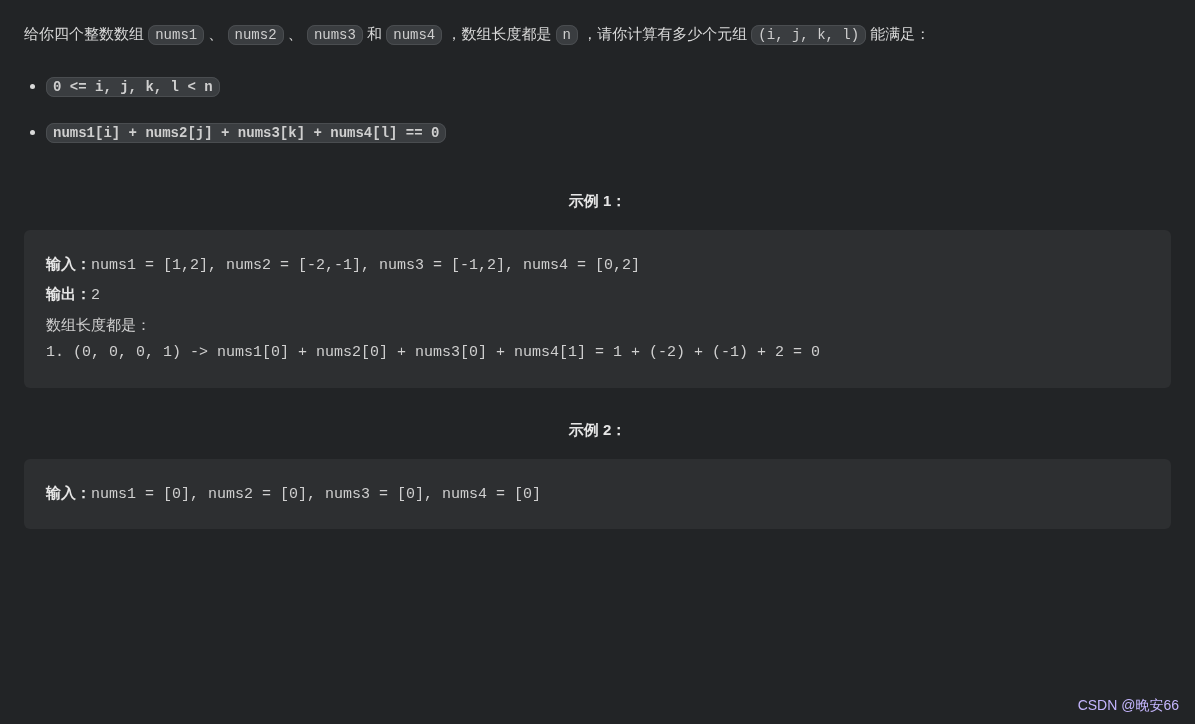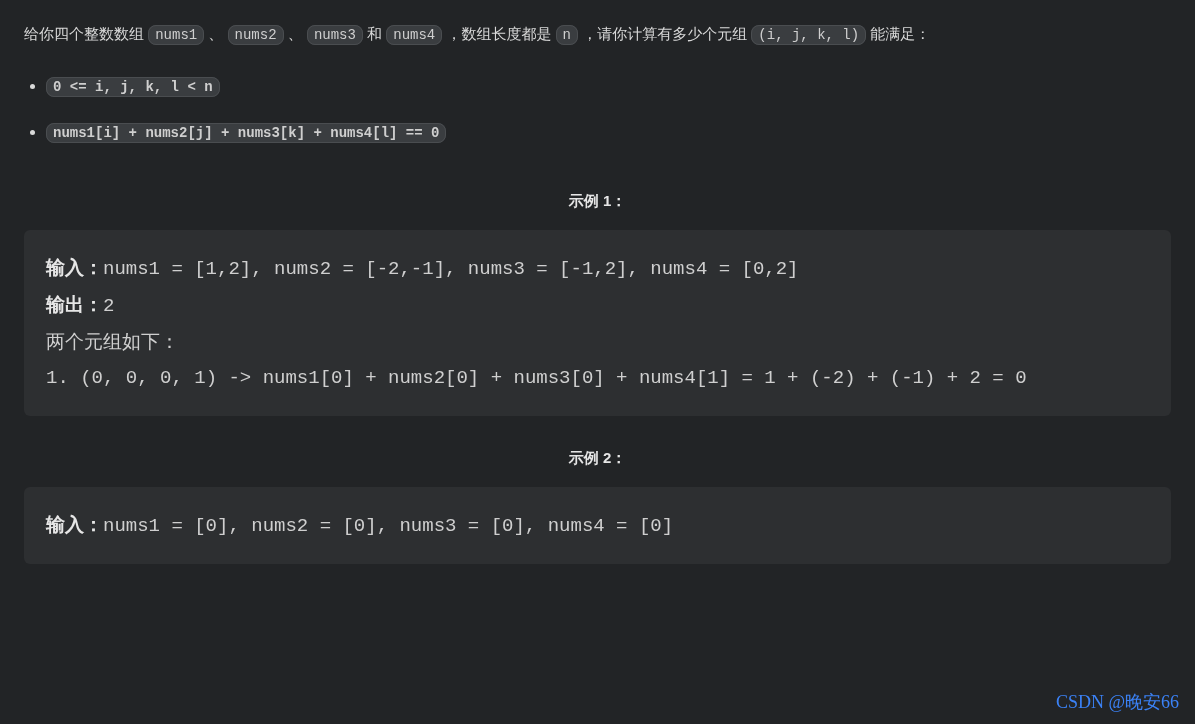--- a/index.html
+++ b/index.html
@@ -45,40 +45,40 @@
     }
     .example-block {
       background: #2d2f31;
       border-radius: 6px;
       padding: 20px 22px;
       margin-bottom: 22px;
     }
     .example-block .line {
       color: #cfcfcf;
       font-family: "SFMono-Regular", Consolas, "Courier New", monospace;
-      font-size: 19px;
+      font-size: 15px;
       line-height: 1.9;
       white-space: pre;
     }
     .example-block .label {
       font-weight: 700;
       color: #e6e6e6;
       font-family: -apple-system, "Microsoft YaHei", "PingFang SC", sans-serif;
     }
     .example-block .plain {
       font-family: -apple-system, "Microsoft YaHei", "PingFang SC", sans-serif;
       color: #cfcfcf;
     }
     .watermark {
       position: absolute;
       bottom: 6px;
       right: 16px;
-      font-size: 18px;
-      color: #3b82f6;
-      font-family: Liberation Serif, serif;
+      font-size: 14px;
+      color: #c4b5fd;
+      font-family: Liberation Sans, sans-serif;
     }
   </style>
 </head>
 <body>
 
 <div class="problem-desc">
   <span>给你四个整数数组 </span>
   <code class="inline">nums1</code>
   <span>、</span>
   <code class="inline">nums2</code>
@@ -100,21 +100,21 @@
   <li>
     <code class="inline">nums1[i] + nums2[j] + nums3[k] + nums4[l] == 0</code>
   </li>
 </ul>
 
 <div class="section-title">示例 1：</div>
 
 <div class="example-block">
   <div class="line"><span class="label">输入：</span><span>nums1 = [1,2], nums2 = [-2,-1], nums3 = [-1,2], nums4 = [0,2]</span></div>
   <div class="line"><span class="label">输出：</span><span>2</span></div>
-  <div class="line plain">两个元组如下：</div>
+  <div class="line plain">数组长度都是：</div>
   <div class="line">1. (0, 0, 0, 1) -&gt; nums1[0] + nums2[0] + nums3[0] + nums4[1] = 1 + (-2) + (-1) + 2 = 0</div>
 </div>
 
 <div class="section-title">示例 2：</div>
 
 <div class="example-block">
   <div class="line"><span class="label">输入：</span><span>nums1 = [0], nums2 = [0], nums3 = [0], nums4 = [0]</span></div>
 </div>
 
 <div class="watermark">CSDN @晚安66</div>

